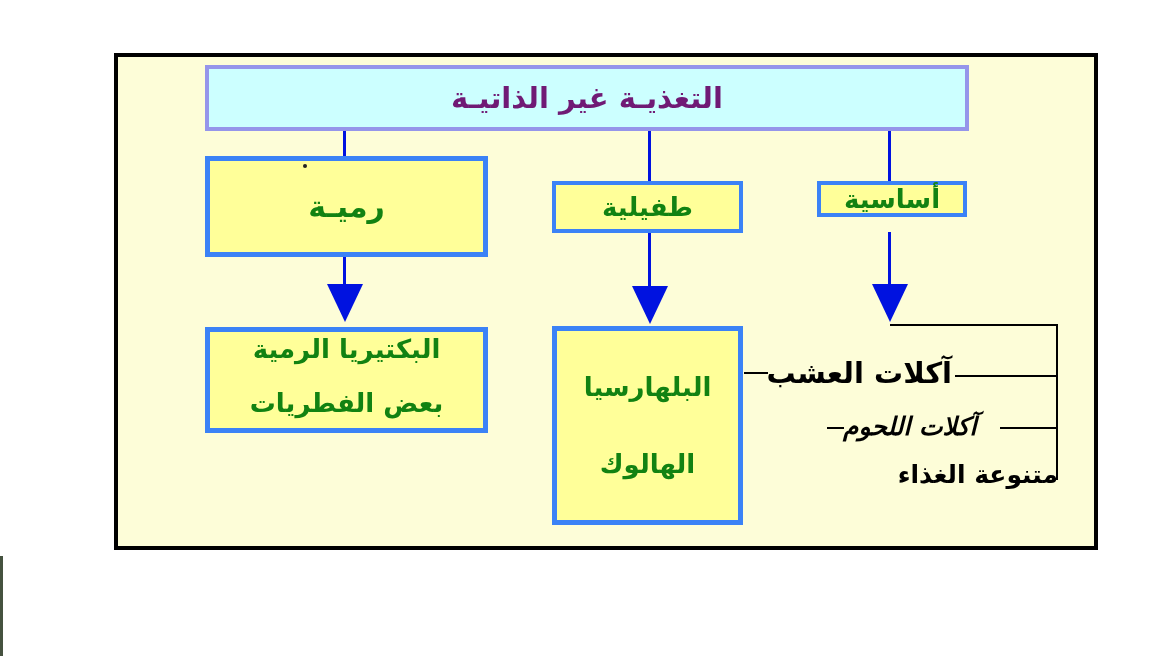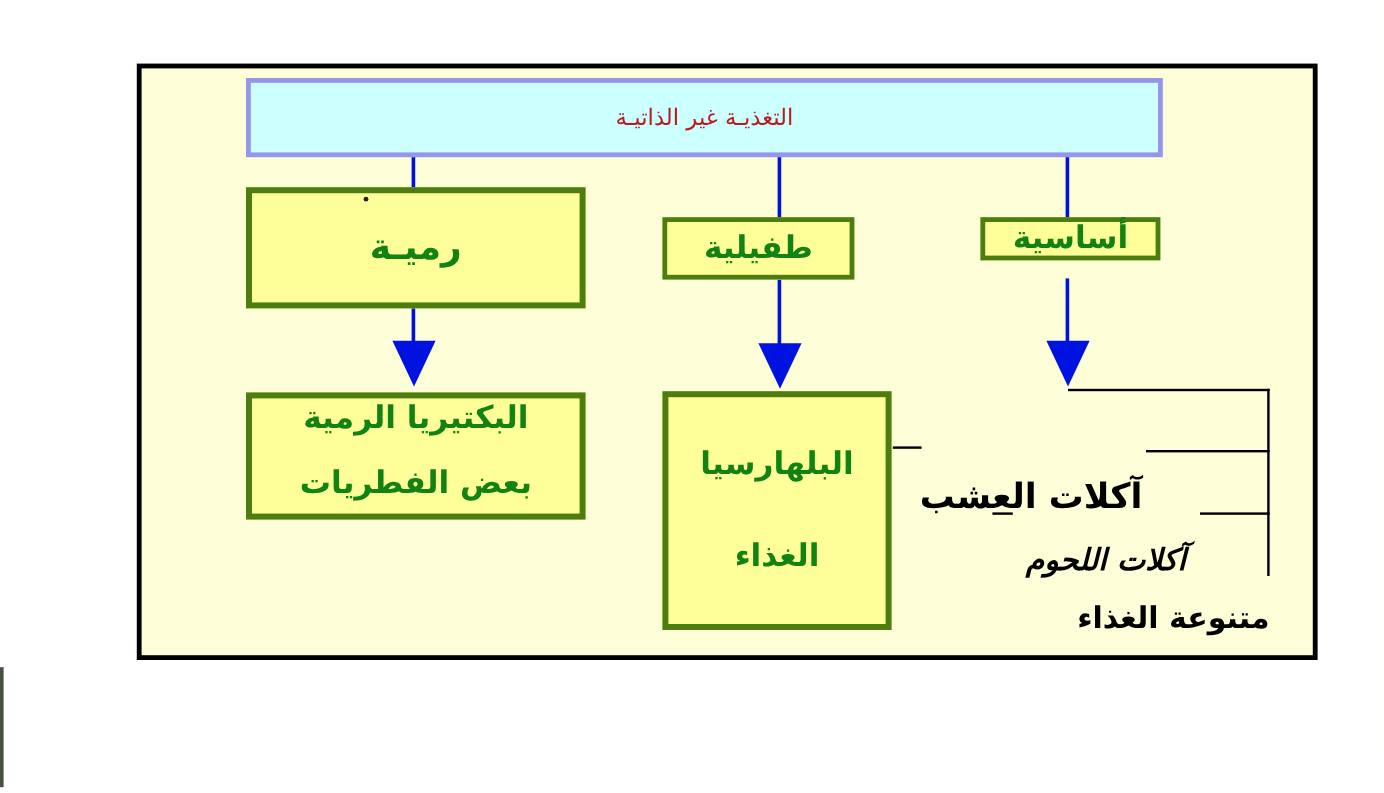--- a/index.html
+++ b/index.html
@@ -12,32 +12,32 @@
   .frame {
     left:114px; top:53px; width:984px; height:497px;
     border:4px solid #000000; background:#FDFDD8;
   }
   .title-box {
     left:205px; top:65px; width:764px; height:66px;
     background:#CCFFFF; border:4px solid #9595EA;
     display:flex; align-items:center; justify-content:center;
   }
   .title-box span {
-    font-size:19px; font-weight:normal; color:#b91c1c; direction:rtl;
+    font-size:29px; font-weight:bold; color:#701a75; direction:rtl;
   }
   .ybox {
-    background:#FFFF99; border:5px solid #4d7c0f;
+    background:#FFFF99; border:5px solid #3b82f6;
     display:flex; align-items:center; justify-content:center;
     flex-direction:column;
   }
   .ybox .green {
     color:#128212; font-weight:bold; direction:rtl; text-align:center;
   }
   .box-ramiya     { left:205px; top:156px; width:283px; height:101px; }
-  .box-tufailiya  { left:552px; top:181px; width:160px; height:52px; border-width:4px; }
+  .box-tufailiya  { left:552px; top:181px; width:191px; height:52px; border-width:4px; }
   .box-asasiya    { left:817px; top:181px; width:150px; height:36px; border-width:4px; }
   .box-bacteria   { left:205px; top:327px; width:283px; height:106px; justify-content:space-between; padding:2px 4px 10px 4px; }
   .box-bilharzia  { left:552px; top:326px; width:191px; height:199px; justify-content:space-around; padding:18px 4px; }
   .fs30 { font-size:30px; }
   .fs26 { font-size:26px; }
   .vline { width:3px; background:#0012E0; }
   .vl-1a { left:343px; top:131px; height:26px; }
   .vl-2a { left:648px; top:131px; height:51px; }
   .vl-3a { left:888px; top:131px; height:51px; }
   .vl-1b { left:343px; top:256px; height:32px; }
@@ -53,23 +53,22 @@
   .ah-2 { left:632px; top:286px; }
   .ah-3 { left:872px; top:284px; }
   .bkline { background:#000000; }
   .bk-top   { left:890px;  top:324px; width:168px; height:2px; }
   .bk-vert  { left:1056px; top:324px; width:2px;   height:156px; }
   .bk-tick1 { left:955px;  top:375px; width:103px; height:2px; }
   .bk-tick2 { left:1000px; top:427px; width:58px;  height:2px; }
   .bk-dash1 { left:744px;  top:372px; width:24px;  height:2px; }
   .bk-dash2 { left:827px;  top:427px; width:17px;  height:2px; }
   .blabel {
-    color:#000000; font-weight:bold; direction:rtl; text-align:center;
+    color:#000000; font-weight:bold; direction:rtl; text-align:left;
     white-space:nowrap;
-    margin-top:40px;
   }
   .lb-herb { left:768px; top:356px; width:184px; font-size:29px; }
   .lb-carn { left:843px; top:412px; width:157px; font-size:25px;font-style:italic; }
   .lb-omni { left:898px; top:460px; width:160px; font-size:25px; }
   .artifact-dot {
     left:303px; top:164px; width:4px; height:4px;
     background:#222222; border-radius:50%;
   }
   .edge-bar { left:0; top:556px; width:3px; height:100px; background:#45523F; }
 </style>
@@ -104,21 +103,21 @@
   <div class="abs ybox box-asasiya">
     <span class="green fs26">أساسية</span>
   </div>
 
   <div class="abs ybox box-bacteria">
     <span class="green fs26">البكتيريا الرمية</span>
     <span class="green fs26">بعض الفطريات</span>
   </div>
   <div class="abs ybox box-bilharzia">
     <span class="green fs26">البلهارسيا</span>
-    <span class="green fs26">الغذاء</span>
+    <span class="green fs26">الهالوك</span>
   </div>
 
   <div class="abs bkline bk-top"></div>
   <div class="abs bkline bk-vert"></div>
   <div class="abs bkline bk-tick1"></div>
   <div class="abs bkline bk-tick2"></div>
   <div class="abs bkline bk-dash1"></div>
   <div class="abs bkline bk-dash2"></div>
 
   <div class="abs blabel lb-herb">آكلات العشب</div>

